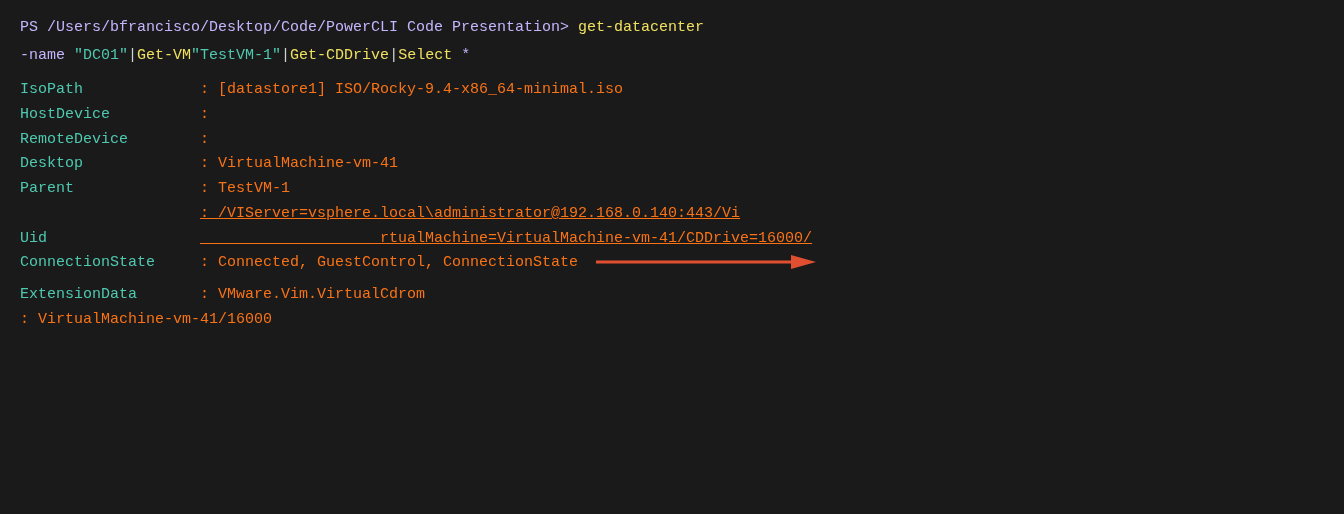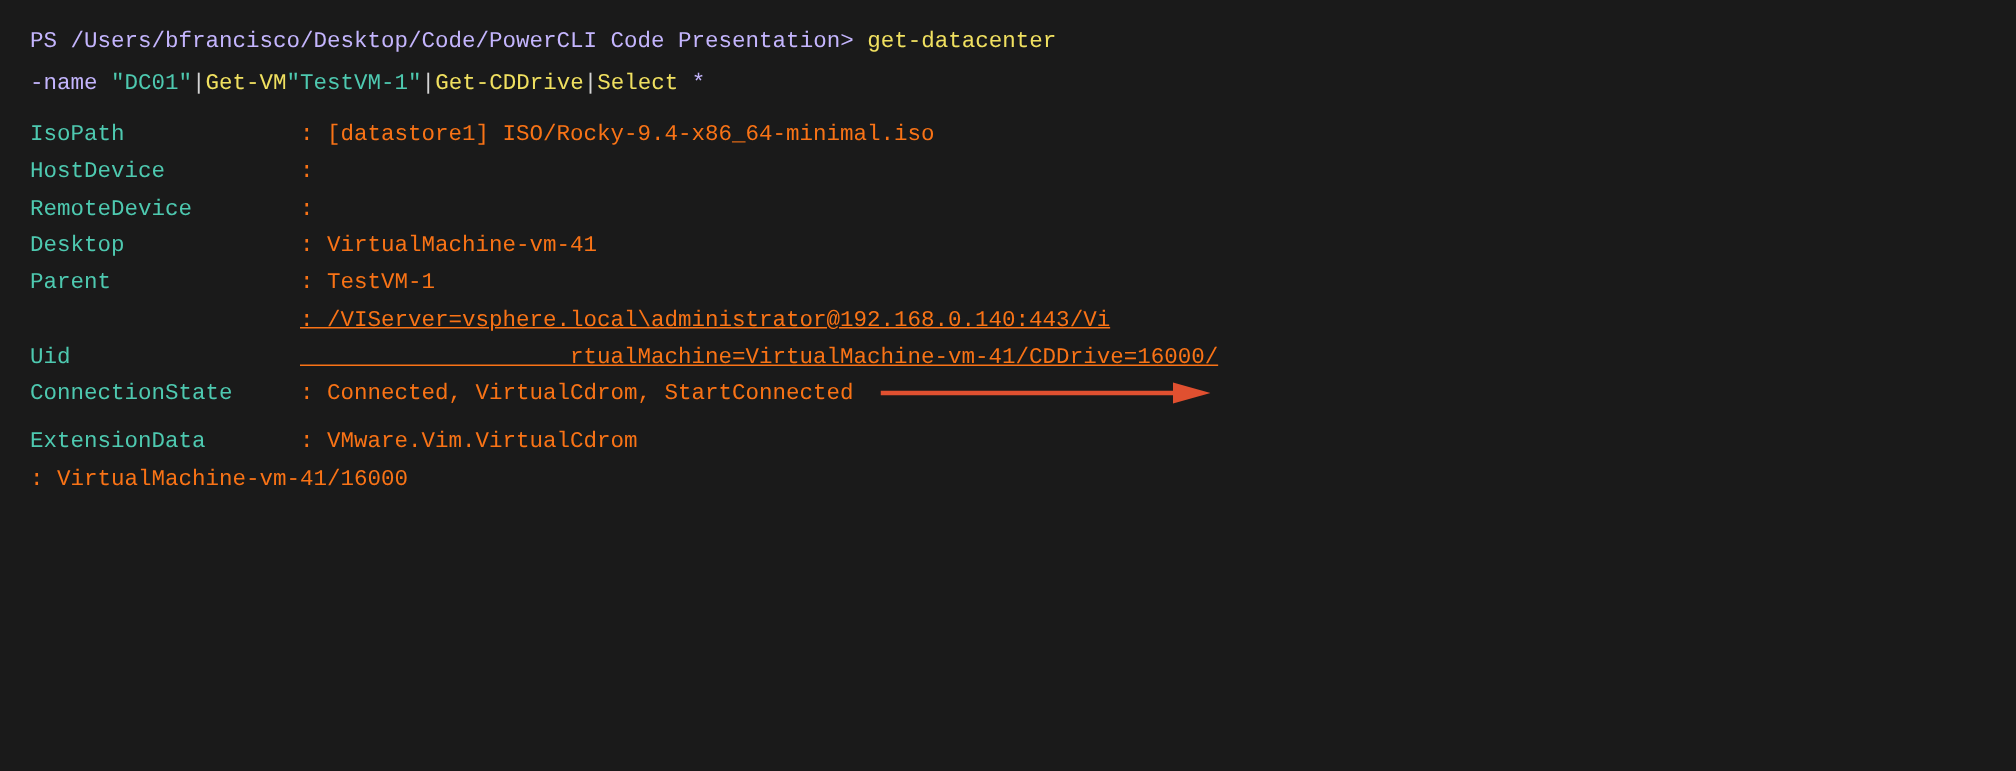--- a/index.html
+++ b/index.html
@@ -132,21 +132,21 @@
       <span class="field-value">: TestVM-1</span>
     </div>
 
     <div class="output-row" style="align-items:flex-end;">
       <span class="field-name">Uid</span>
       <span class="field-value multiline-value">: /VIServer=vsphere.local\administrator@192.168.0.140:443/Vi<br>&nbsp;&nbsp;&nbsp;&nbsp;&nbsp;&nbsp;&nbsp;&nbsp;&nbsp;&nbsp;&nbsp;&nbsp;&nbsp;&nbsp;&nbsp;&nbsp;&nbsp;&nbsp;&nbsp;&nbsp;rtualMachine=VirtualMachine-vm-41/CDDrive=16000/</span>
     </div>
 
     <div class="output-row">
       <span class="field-name">ConnectionState</span>
-      <span class="field-value">: Connected, VirtualCdrom, StartConnected</span>
+      <span class="field-value">: Connected, GuestControl, ConnectionState</span>
       <span class="red-arrow">
         <svg width="220" height="22" viewBox="0 0 220 22" xmlns="http://www.w3.org/2000/svg">
           <line x1="0" y1="11" x2="195" y2="11" stroke="#e05030" stroke-width="3"></line>
           <polygon points="195,4 220,11 195,18" fill="#e05030"></polygon>
         </svg>
       </span>
     </div>
 
     <div class="output-row">
       <span class="field-name">ExtensionData</span>

